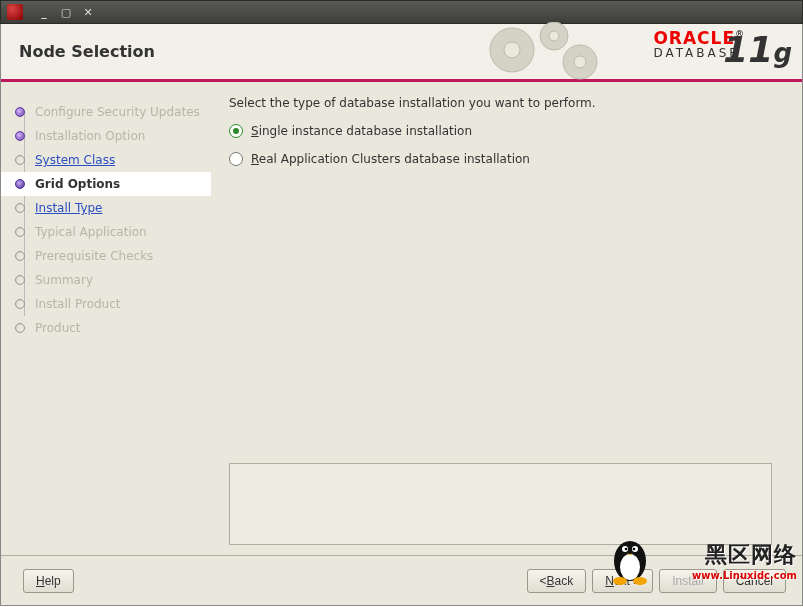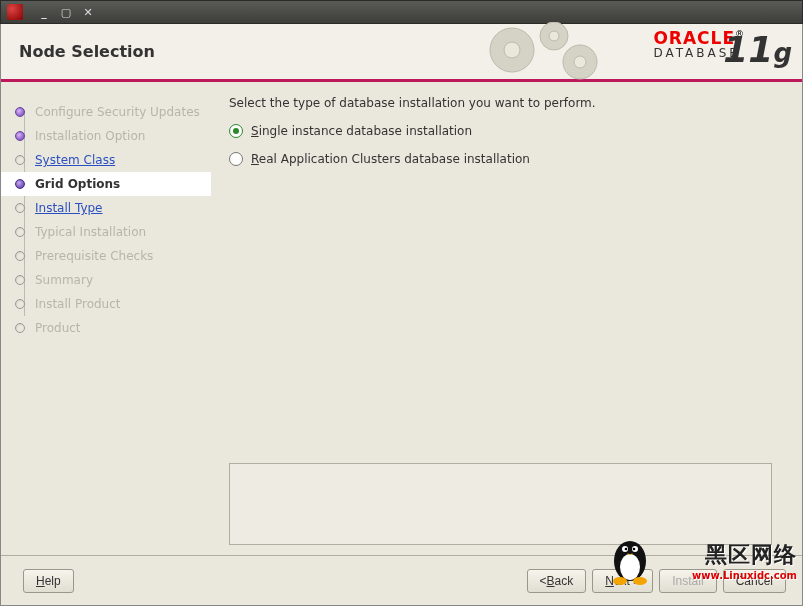--- a/index.html
+++ b/index.html
@@ -111,21 +111,21 @@
           <li class="step current">
             <span class="dot"></span>
             <span class="label">Grid Options</span>
           </li>
           <li class="step link">
             <span class="dot"></span>
             <span class="label">Install Type</span>
           </li>
           <li class="step pending">
             <span class="dot"></span>
-            <span class="label">Typical Installation</span>
+            <span class="label">Typical Application</span>
           </li>
           <li class="step pending">
             <span class="dot"></span>
             <span class="label">Prerequisite Checks</span>
           </li>
           <li class="step pending">
             <span class="dot"></span>
             <span class="label">Summary</span>
           </li>
           <li class="step pending">

